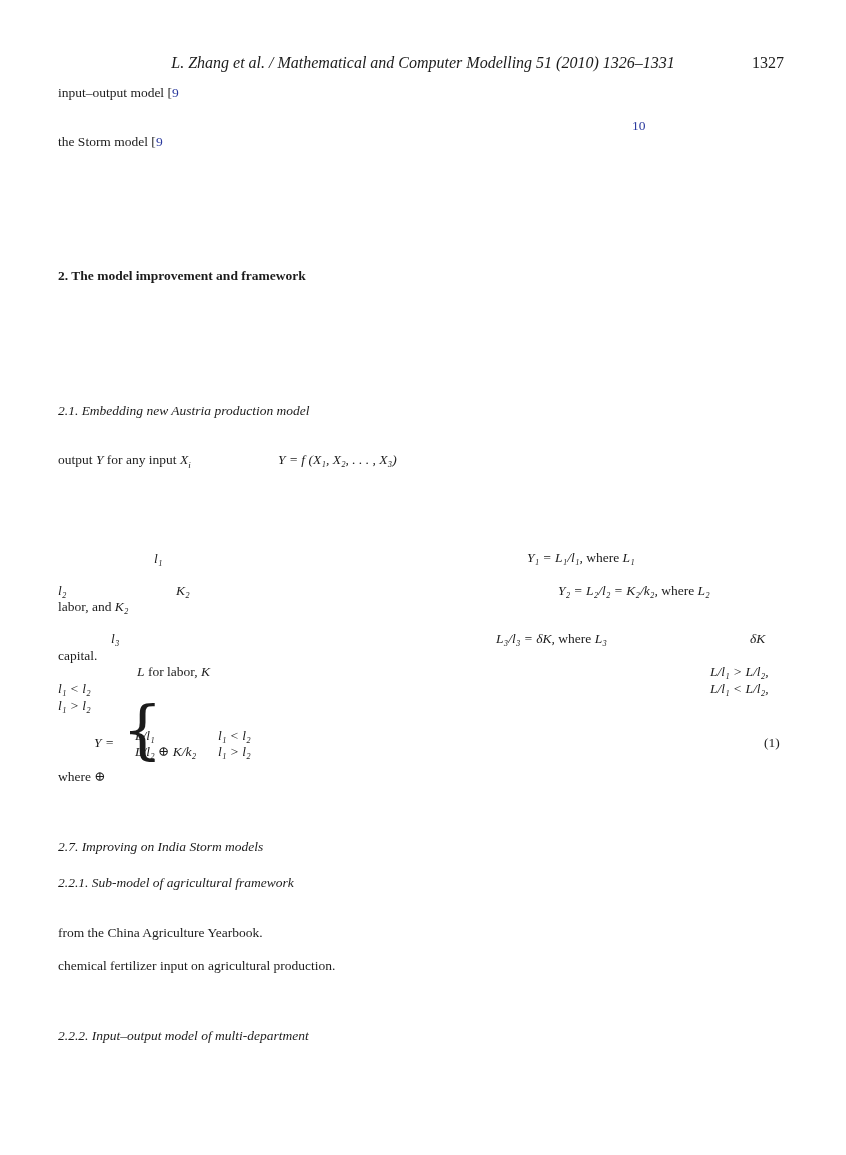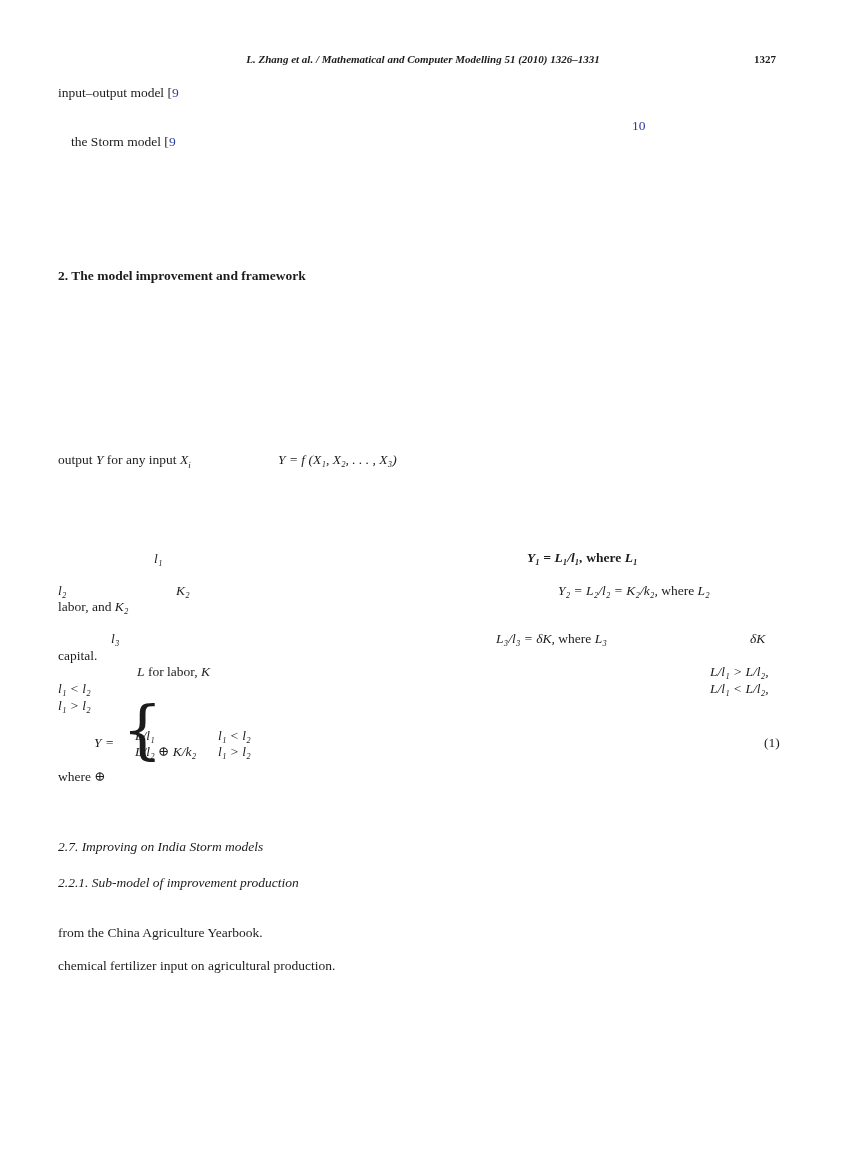--- a/index.html
+++ b/index.html
@@ -12,56 +12,57 @@
     font-family:"Liberation Serif","DejaVu Serif",serif;
     color:#1c1c1c;
     overflow:hidden;
   }
   .line {
     position:absolute;
     font-size:13.5px;
     line-height:1.2;
     white-space:nowrap;
   }
-  .small { font-size:11px;font-weight:bold; }
+  .small { font-size:16px; }
   .it { font-style:italic; }
   .bold { font-weight:bold; }
   .link { color:#2b3a9e; cursor:pointer; text-decoration:none; }
   .center { left:0; right:0; text-align:center; }
   .brace {
     font-size:64px;
     line-height:0.95;
     font-style:normal;
     font-family:"DejaVu Serif","Liberation Serif",serif;
     font-weight:400;
   }
   sub { font-size:9px; line-height:0; }
 </style>
 </head>
 <body>
 
 <div class="page">
 
   <div class="line small it center" style="top:53px;">L. Zhang et al. / Mathematical and Computer Modelling 51 (2010) 1326–1331</div>
-  <div class="line small" style="top:53px; right:70px;margin-left:32px;">1327</div>
+  <div class="line small" style="top:53px; right:62px;margin-left:32px;">1327</div>
 
   <div class="line" style="left:58px; top:85px;"><span>input–output model [</span><span class="link">9</span></div>
 
   <div class="line link" style="left:632px; top:118px;">10</div>
 
-  <div class="line" style="left:58px; top:134px;margin-left:13px;"><span>the Storm model [</span><span class="link">9</span></div>
+  <div class="line" style="left:58px; top:134px;"><span>the Storm model [</span><span class="link">9</span></div>
 
   <div class="line bold" style="left:58px; top:268px;">2. The model improvement and framework</div>
 
+  <div class="line it" style="left:58px; top:403px;">2.1. Embedding new Austria production model</div>
 
   <div class="line" style="left:58px; top:452px;"><span>output </span><span class="it">Y</span><span> for any input </span><span class="it">X</span><sub class="it">i</sub></div>
   <div class="line it" style="left:278px; top:452px;">Y = f (X₁, X₂, . . . , X₃)</div>
 
   <div class="line it" style="left:154px; top:551px;">l₁</div>
-  <div class="line" style="left:527px; top:550px;font-weight:bold;"><span class="it">Y₁ = L₁/l₁,</span><span> where </span><span class="it">L₁</span></div>
+  <div class="line" style="left:527px; top:550px;"><span class="it">Y₁ = L₁/l₁,</span><span> where </span><span class="it">L₁</span></div>
 
   <div class="line it" style="left:58px; top:583px;">l₂</div>
   <div class="line it" style="left:176px; top:583px;">K₂</div>
   <div class="line" style="left:558px; top:583px;"><span class="it">Y₂ = L₂/l₂ = K₂/k₂,</span><span> where </span><span class="it">L₂</span></div>
 
   <div class="line" style="left:58px; top:599px;"><span>labor, and </span><span class="it">K₂</span></div>
 
   <div class="line it" style="left:111px; top:631px;">l₃</div>
   <div class="line" style="left:496px; top:631px;"><span class="it">L₃/l₃ = δK,</span><span> where </span><span class="it">L₃</span></div>
   <div class="line it" style="left:750px; top:631px;">δK</div>
@@ -80,19 +81,20 @@
   <div class="line it" style="left:94px; top:735px;">Y =</div>
   <div class="line it" style="left:135px; top:728px;">L/l₁</div>
   <div class="line it" style="left:218px; top:728px;">l₁ &lt; l₂</div>
   <div class="line it" style="left:135px; top:744px;">L/l₂ ⊕ K/k₂</div>
   <div class="line it" style="left:218px; top:744px;">l₁ &gt; l₂</div>
   <div class="line" style="left:764px; top:735px;">(1)</div>
 
   <div class="line" style="left:58px; top:769px;text-align:right;">where ⊕</div>
 
   <div class="line it" style="left:58px; top:839px;">2.7. Improving on India Storm models</div>
-  <div class="line it" style="left:58px; top:875px;">2.2.1. Sub-model of improvement production</div>
+  <div class="line it" style="left:58px; top:875px;">2.2.1. Sub-model of agricultural framework</div>
 
   <div class="line" style="left:58px; top:925px;">from the China Agriculture Yearbook.</div>
   <div class="line" style="left:58px; top:958px;">chemical fertilizer input on agricultural production.</div>
 
+  <div class="line it" style="left:58px; top:1028px;">2.2.2. Input–output model of multi-department</div>
 
 </div>
 
 </body></html>

